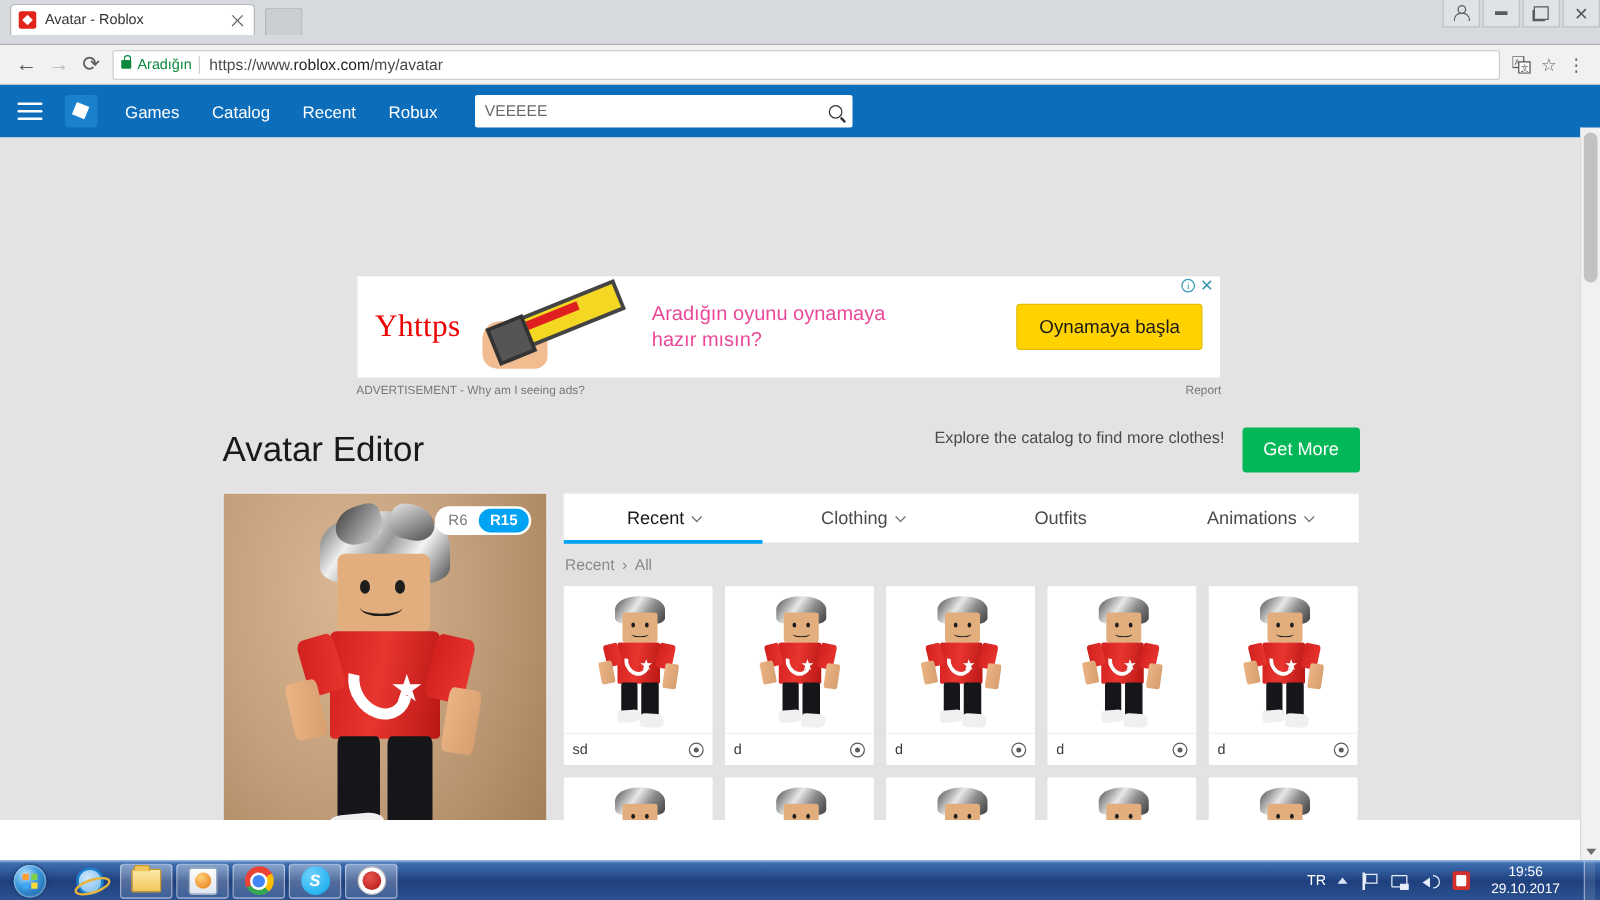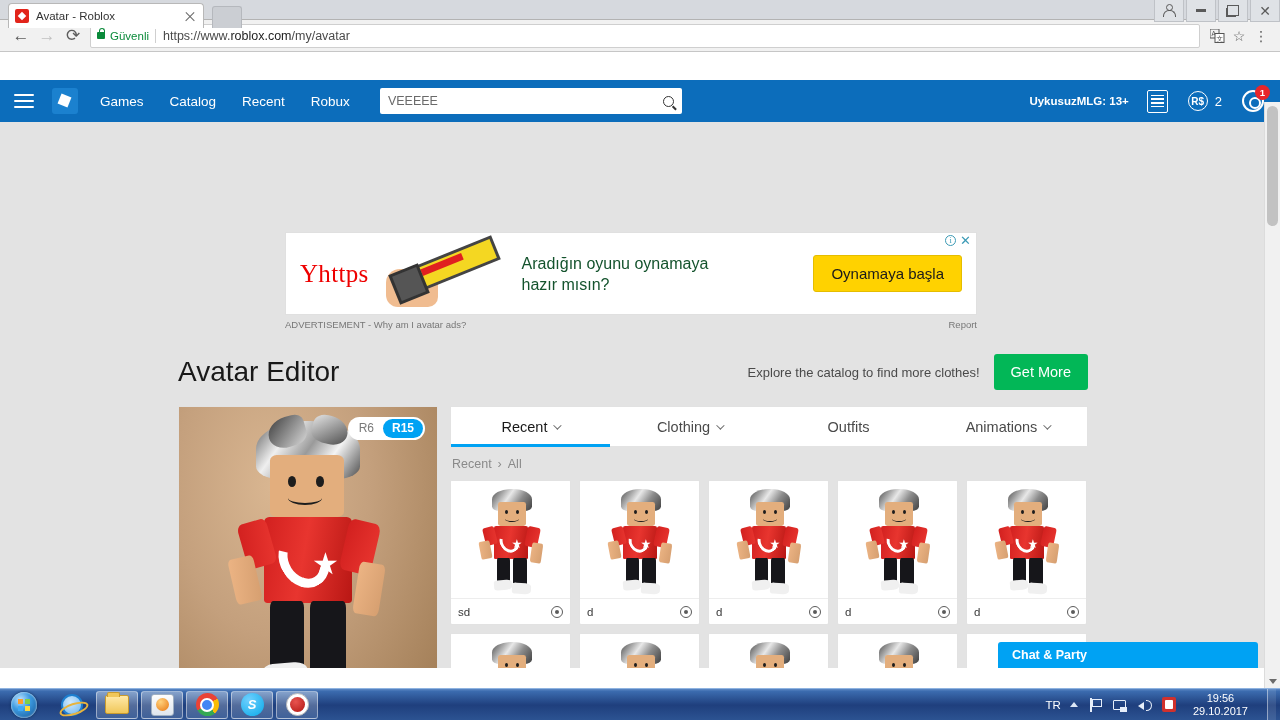--- a/index.html
+++ b/index.html
@@ -7,21 +7,21 @@
     width: 1280px; height: 720px;
     overflow: hidden;
     font-family: "Liberation Sans", sans-serif;
     background: #d6d9de;
   }
 
   
   .browser { position: absolute; left: 0; top: 0; width: 1280px; height: 688px; background: #fff; }
 
   .tabstrip {
-    position: relative; height: 20px; width: 100%;
+    position: relative; height: 36px; width: 100%;
     background: #d6d9de;
     border-bottom: 1px solid #b3b3b3;
   }
   .tab {
     position: absolute; left: 8px; top: 3px;
     width: 196px; height: 25px;
     background: #fff;
     border: 1px solid #b8b8b8; border-bottom: none;
     border-radius: 4px 4px 0 0;
     display: flex; align-items: center; padding: 0 6px;
@@ -113,21 +113,20 @@
   .url { font-size: 12.5px; color: #4a4a4a; }
   .url b { font-weight: normal; color: #222; }
   .omni-icon { width: 22px; height: 22px; display: flex; align-items: center;
     justify-content: center; cursor: pointer; color: #5c5c5c; font-size: 14px; }
 
   
   .rbx-nav {
     height: 42px; background: #0c6dbb;
     display: flex; align-items: center; padding: 0 14px;
     position: relative;
-    margin-top: 28px;
   }
   .hamburger { width: 20px; cursor: pointer; margin-right: 18px; }
   .hamburger span { display: block; height: 2.4px; background: #fff; margin: 3.4px 0; border-radius: 1px; }
   .rbx-logo {
     width: 26px; height: 26px; background: #1b81cf; border-radius: 3px;
     position: relative; margin-right: 22px; cursor: pointer;
   }
   .rbx-logo::after {
     content: ""; position: absolute; left: 6px; top: 6px;
     width: 13px; height: 13px; background: #fff; transform: rotate(22deg) scale(.82);
@@ -219,39 +218,39 @@
     background: #555; transform: rotate(-22deg); box-shadow: 0 0 0 3px #333;
   }
   .sword-red {
     position: absolute; left: 42px; top: 22px; width: 44px; height: 7px;
     background: #e02020; transform: rotate(-22deg);
   }
   .sword-hand {
     position: absolute; left: 8px; top: 30px; width: 52px; height: 38px;
     background: #f0bc90; border-radius: 14px 6px 10px 12px;
   }
-  .ad-text { font-size: 16px; color: #14532d; line-height: 21px; flex: 1; }
+  .ad-text { font-size: 16px; color: #ec4899; line-height: 21px; flex: 1; }
   .ad-cta {
     background: #ffd200; border: 1px solid #e5bd00; border-radius: 3px;
     padding: 9px 17px; font-size: 15px; color: #1a1a1a; cursor: pointer; white-space: nowrap;
   }
   .ad-foot {
     position: absolute; left: 285px; top: 197px; width: 692px;
     display: flex; justify-content: space-between;
     font-size: 9.5px; color: #777;
   }
   .ad-foot span { cursor: pointer; }
 
   
   .page-head {
     position: absolute; left: 178px; top: 232px; width: 910px;
     display: flex; align-items: center; justify-content: space-between; gap: 27px;
   }
   .page-title { font-size: 28px; color: #191919; font-weight: normal; }
-  .head-right { display: flex; align-items: center; gap: 14px; }
+  .head-right { display: flex; align-items: flex-start; gap: 14px; }
   .head-note { font-size: 13px; color: #4a4a4a; }
   .btn-green {
     background: #02b757; color: #fff; font-size: 14.5px;
     padding: 10px 17px; border-radius: 3px; border: none;
     cursor: pointer; font-family: "Liberation Sans", sans-serif;
   }
 
   
   .avatar-col {
     position: absolute; left: 178px; top: 284px; width: 260px;
@@ -524,21 +523,21 @@
       <div class="wc wc-close">✕</div>
     </div>
   </div>
 
   <div class="omnibar">
     <div class="navbtn">←</div>
     <div class="navbtn dim">→</div>
     <div class="navbtn">⟳</div>
     <div class="urlbox">
       <span class="lock"></span>
-      <span class="secure">Güvenli</span>
+      <span class="secure">Aradığın</span>
       <span class="urlsep"></span>
       <span class="url"><span>https://www.</span><b>roblox.com</b><span>/my/avatar</span></span>
     </div>
     <div class="omni-icon">
       <svg width="15" height="14" viewBox="0 0 15 14">
         <rect x="0" y="0" width="9" height="9" fill="none" stroke="#555" stroke-width="1"></rect>
         <text x="1.6" y="7" font-size="6.5" fill="#555" font-family="sans-serif">A</text>
         <rect x="5" y="4.5" width="9" height="9" fill="#fff" stroke="#555" stroke-width="1"></rect>
         <text x="6.6" y="11.6" font-size="6.5" fill="#555" font-family="sans-serif">文</text>
       </svg>
@@ -554,37 +553,20 @@
         <span></span>
       </div>
     <div class="rbx-logo"></div>
     <div class="rbx-link">Games</div>
     <div class="rbx-link">Catalog</div>
     <div class="rbx-link">Recent</div>
     <div class="rbx-link">Robux</div>
     <div class="searchwrap">
       <input type="text" value="VEEEEE" style="">
       <span class="mag"></span>
-    </div>
-    <div class="nav-right">
-      <div class="username">UykusuzMLG: 13+</div>
-      <div class="msg-icon">
-          <i></i>
-          <i></i>
-          <i></i>
-          <i></i>
-        </div>
-      <div class="robux">
-        <span class="robux-circle">R$</span>
-        <span class="robux-amt">2</span>
-      </div>
-      <div class="gear-wrap">
-        <div class="gear"></div>
-        <div class="gear-badge">1</div>
-      </div>
     </div>
   </div>
 
   <div class="page">
 
     <div class="ad">
       <div class="ad-icons">
         <div class="ad-i">i</div>
         <div class="ad-x">✕</div>
       </div>
@@ -597,21 +579,21 @@
           <div class="sword-hilt"></div>
         </div>
         <div class="ad-text">
           <div>Aradığın oyunu oynamaya</div>
           <div>hazır mısın?</div>
         </div>
         <div class="ad-cta">Oynamaya başla</div>
       </div>
     </div>
     <div class="ad-foot">
-      <span>ADVERTISEMENT - Why am I avatar ads?</span>
+      <span>ADVERTISEMENT - Why am I seeing ads?</span>
       <span>Report</span>
     </div>
 
     <div class="page-head">
       <div class="page-title">Avatar Editor</div>
       <div class="head-right">
         <div class="head-note">Explore the catalog to find more clothes!</div>
         <button class="btn-green">Get More</button>
       </div>
     </div>
@@ -859,21 +841,20 @@
                 <div class="f-hair" style="left:18px;top:0;width:40px;height:22px;background:linear-gradient(125deg,#4a4a4a,#e8e8e8 40%,#8c8c8c 65%,#3f3f3f);border-radius:48% 48% 20% 20%;"></div>
                 <div class="f-head" style="left:24px;top:13px;width:28px;height:24px;"></div>
                 <div class="f-eye" style="left:31px;top:21px;width:3px;height:4px;"></div>
                 <div class="f-eye" style="left:42px;top:21px;width:3px;height:4px;"></div>
               </div>
             </div>
           </div>
         </div>
     </div>
 
-    <div class="chatbar">Chat &amp; Party</div>
   </div>
 
   <div class="pscroll">
     <div class="pscroll-arrow up">
         <i></i>
       </div>
     <div class="pscroll-thumb"></div>
     <div class="pscroll-arrow down">
         <i></i>
       </div>

